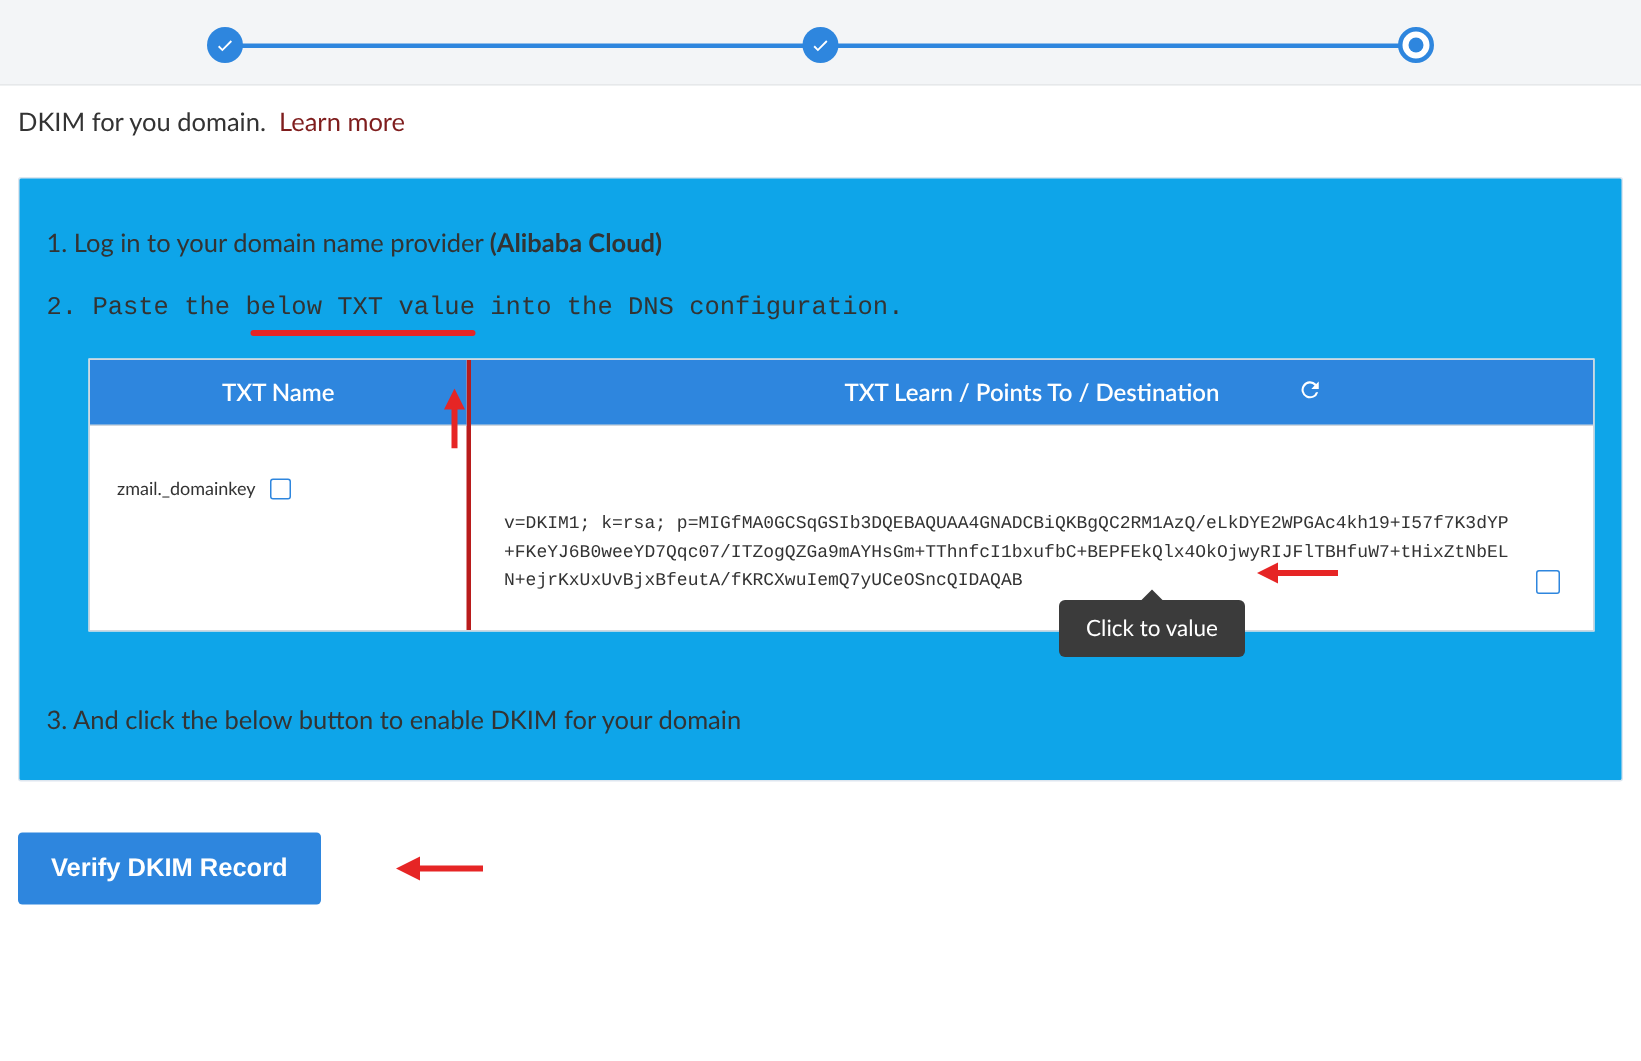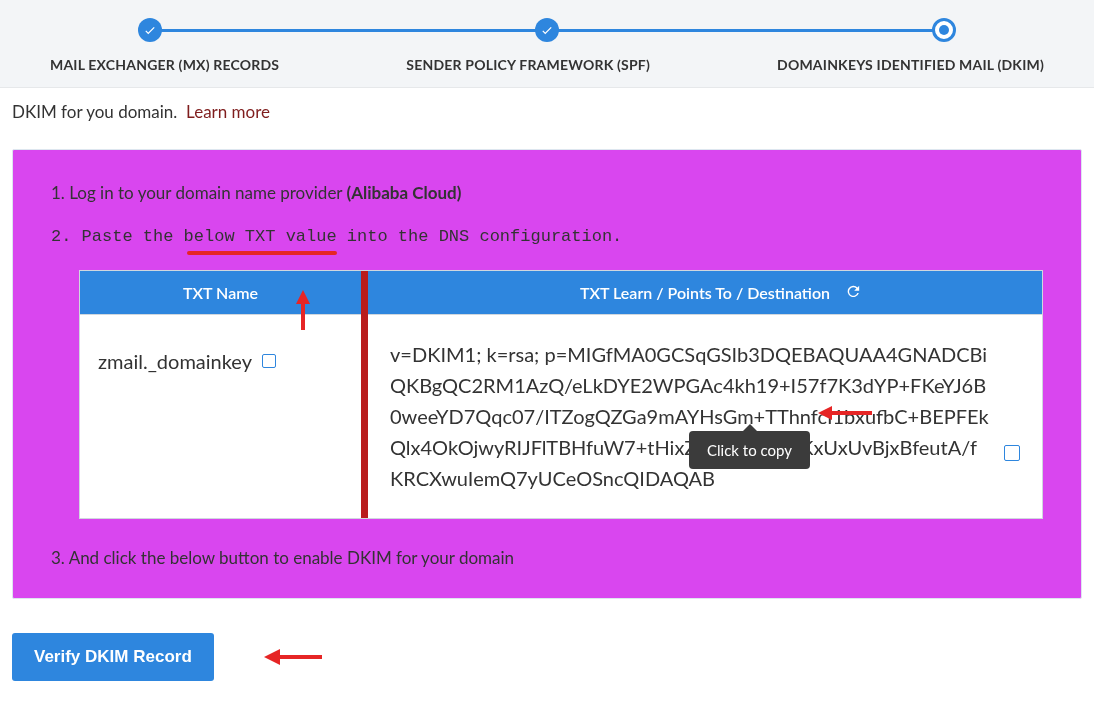--- a/index.html
+++ b/index.html
@@ -63,24 +63,24 @@
     color: #333;
     line-height: 1.6;
   }
   .intro-text a {
     color: #7f1d1d;
     text-decoration: none;
   }
 
   .panel {
     margin: 24px 12px 0;
-    background: #d946ef;
+    background: #0ea5e9;
     border: 1px solid #dde6ef;
     border-radius: 2px;
-    padding: 24px 38px 30px;
+    padding: 24px 18px 30px;
     position: relative;
   }
   .step-line-text {
     font-size: 17px;
     color: #333;
     margin: 8px 0 24px;
   }
   .step-line-text .bold { font-weight: 700; }
   .step2-wrap { position: relative; font-family: Liberation Mono, monospace; }
   .underline-annot {
@@ -93,21 +93,21 @@
     border-radius: 2px;
   }
 
   .dns-table {
     display: flex;
     border: 1px solid #d0d7de;
     background: #ffffff;
     margin-top: 12px;
     margin-left: 28px;
   }
-  .col-name { width: 288px; border-right: 7px solid #b91c1c; }
+  .col-name { width: 254px; border-right: 3px solid #b91c1c; }
   .col-value { flex: 1; }
   .th {
     background: #2e86de;
     color: #ffffff;
     font-weight: 600;
     font-size: 16px;
     text-align: center;
     padding: 12px 8px;
     border-bottom: 1px solid #d0d7de;
     position: relative;
@@ -118,31 +118,32 @@
     top: 50%;
     transform: translateY(-50%);
     cursor: pointer;
   }
   .refresh-icon svg{width:17px;height:17px;}
   @media (max-width: 1100px){
     .refresh-icon{ right: 180px;}
   }
   .td {
     padding: 34px 18px;
-    font-size: 20px;
+    font-size: 12px;
     color: #333;
     display: flex;
     align-items: center;
     gap: 10px;
     position: relative;
   }
   .td.value {
     padding: 24px 22px;
-    align-items: center;
+    align-items: flex-end;
     line-height: 1.55;
+    font-family: Liberation Mono, monospace;
   }
   .txt-value-text{
     word-break: break-all;
     flex:1;
   }
   .copy-icon {
     width: 16px; height: 16px;
     border: 1.5px solid #2e86de;
     border-radius: 2px;
     position: relative;
@@ -226,25 +227,20 @@
       <svg viewBox="0 0 24 24">
           <path fill="#fff" d="M9 16.2l-3.5-3.5L4 14.2 9 19.2 20 8.2 18.5 6.7z"></path>
         </svg>
     </div>
     <div class="step-node" style="left:50%">
       <svg viewBox="0 0 24 24">
           <path fill="#fff" d="M9 16.2l-3.5-3.5L4 14.2 9 19.2 20 8.2 18.5 6.7z"></path>
         </svg>
     </div>
     <div class="step-node current" style="left:100%"></div>
-  </div>
-  <div class="stepper-labels">
-    <div class="step-label">MAIL EXCHANGER (MX) RECORDS</div>
-    <div class="step-label">SENDER POLICY FRAMEWORK (SPF)</div>
-    <div class="step-label">DOMAINKEYS IDENTIFIED MAIL (DKIM)</div>
   </div>
 </div>
 
 <div class="intro-text">
   <span>DKIM for you domain.</span>
   &nbsp;<a href="#">Learn more</a>
 </div>
 
 <div class="panel">
 
@@ -279,32 +275,32 @@
         <span class="copy-icon"></span>
       </div>
 
       <span class="arrow-annot" style="position:absolute; right:170px; top:132px;">
         <svg width="54" height="20" viewBox="0 0 54 20">
             <line x1="54" y1="10" x2="12" y2="10" stroke="#e62525" stroke-width="4"></line>
             <polygon points="0,10 14,3 14,17" fill="#e62525"></polygon>
           </svg>
       </span>
 
-      <div class="tooltip">Click to copy</div>
+      <div class="tooltip">Click to value</div>
     </div>
   </div>
 
   <span class="arrow-annot up-arrow-annot">
     <svg width="20" height="40" viewBox="0 0 20 40">
         <line x1="10" y1="40" x2="10" y2="12" stroke="#e62525" stroke-width="4"></line>
         <polygon points="10,0 3,14 17,14" fill="#e62525"></polygon>
       </svg>
   </span>
 
-  <div class="step-line-text" style="margin-top:28px;margin-bottom:0;">3. And click the below button to enable DKIM for your domain</div>
+  <div class="step-line-text" style="margin-top:48px;margin-bottom:0;">3. And click the below button to enable DKIM for your domain</div>
 </div>
 
 <div class="action-row">
   <button class="verify-btn">Verify DKIM Record</button>
   <span class="arrow-annot">
     <svg width="58" height="22" viewBox="0 0 58 22">
         <line x1="58" y1="11" x2="14" y2="11" stroke="#e62525" stroke-width="4"></line>
         <polygon points="0,11 16,3 16,19" fill="#e62525"></polygon>
       </svg>
   </span>

